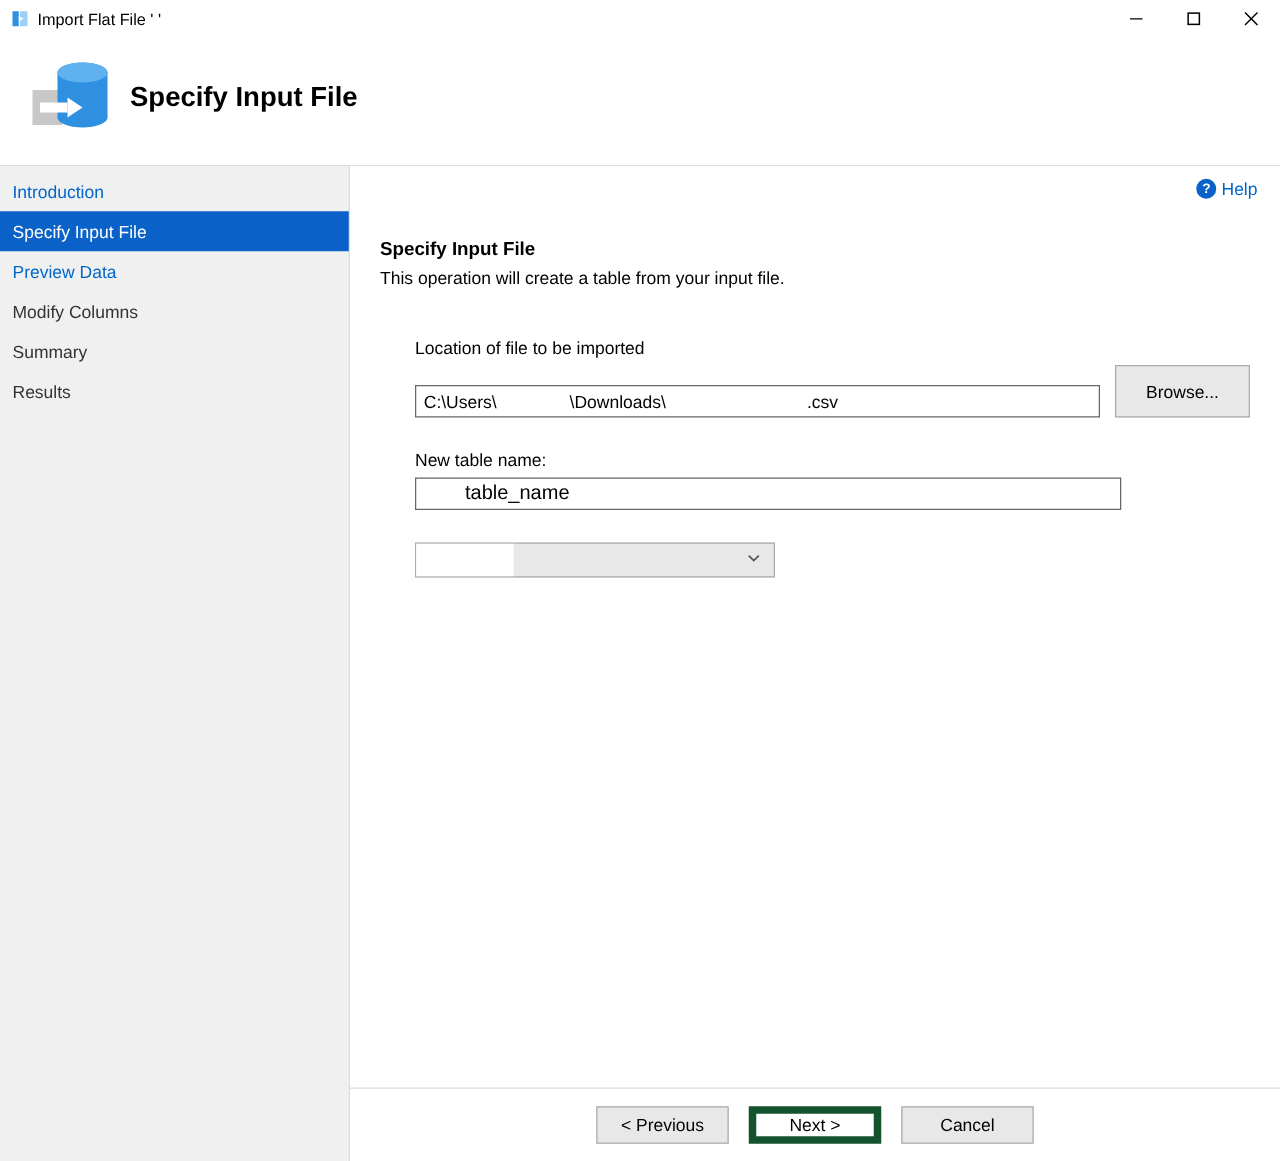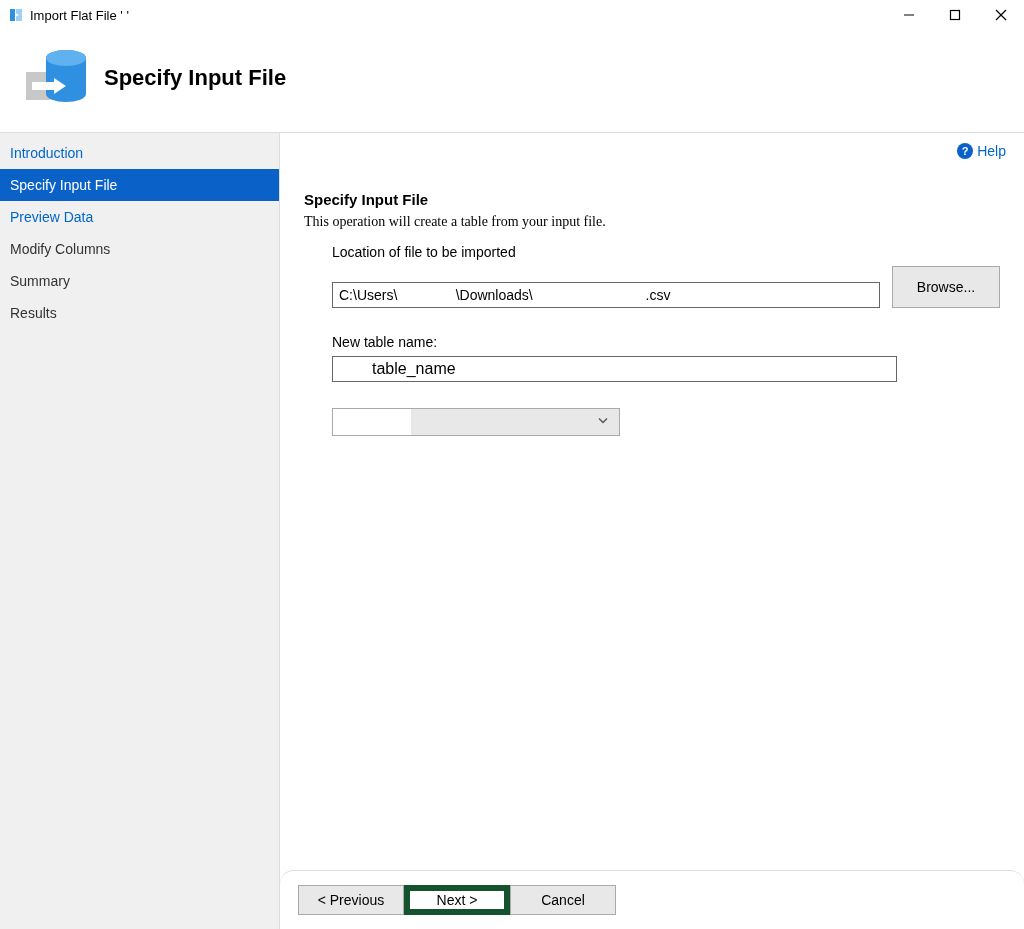--- a/index.html
+++ b/index.html
@@ -122,22 +122,21 @@
     flex: 1;
     overflow: auto;
   }
   .content h2 {
     font-size: 15px;
     font-weight: 700;
     margin-bottom: 6px;
   }
   .content .desc {
     font-size: 14px;
-    margin-bottom: 14px;
-    font-family: Liberation Serif, serif;
+    margin-bottom: 40px;
   }
   .form-block { margin-left: 28px; margin-bottom: 26px; }
   .form-label {
     font-size: 14px;
     margin-bottom: 6px;
   }
   .row { display: flex; gap: 12px; align-items: flex-end; }
   .text-input {
     border: 1px solid #666;
     font-size: 14px;
@@ -176,23 +175,23 @@
     position: absolute;
     right: 10px; top: 50%; transform: translateY(-50%);
     color: #555;
   }
 
   
   .footer {
     border-top: 1px solid #ddd;
     padding: 14px 18px;
     display: flex;
-    justify-content: flex-start;
-    background: #fff;
-    border-radius: 14px;
+    justify-content: center;
+    gap: 16px;
+    background: #fff;
   }
   .footer button {
     width: 106px;
     height: 30px;
     font-size: 14px;
     font-family: inherit;
     background: #e8e8e8;
     border: 1px solid #aaa;
   }
   .footer button.primary {

